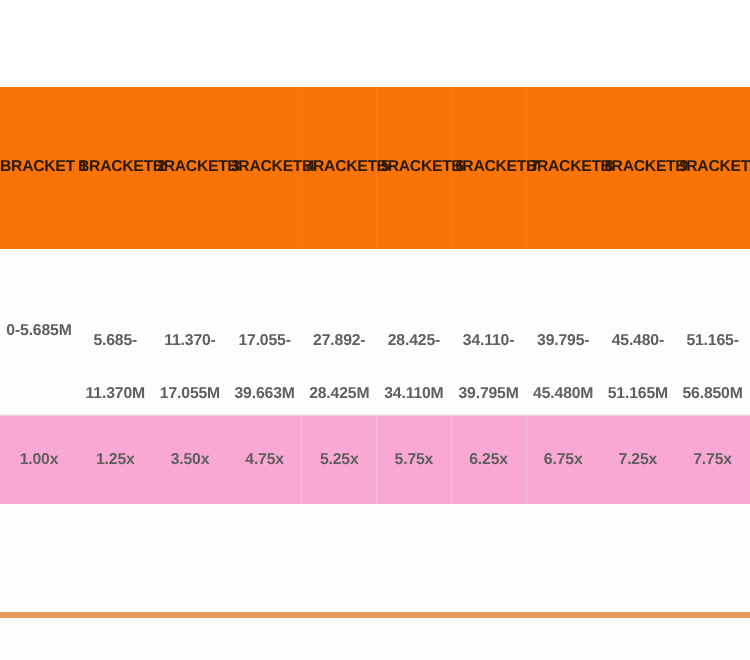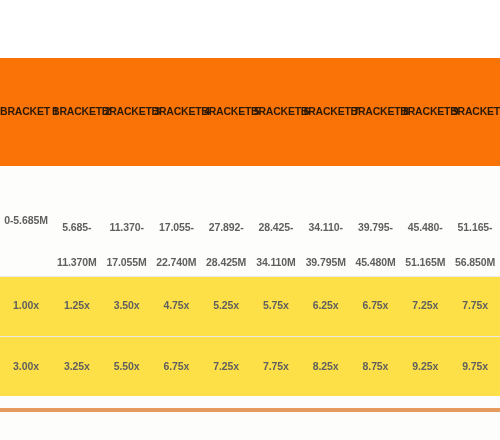--- a/index.html
+++ b/index.html
@@ -52,21 +52,21 @@
   }
   th.col-first {
     width: 52px;
   }
   .row-range {
     height: 110px;
     background: #fdfdfb;
   }
   .row-mult {
     height: 60px;
-    background: #fde047;
+    background: #f9a8d4;
   }
   .bracket-table tbody tr + tr {
     border-top: 1px solid #eceae6;
   }
   .bracket-table tbody tr:first-child {
     border-top: none;
   }
   td.cell {
     color: #5f5f5f;
     font-size: 10.5px;
@@ -137,21 +137,21 @@
         <td class="cell">
           <span class="range-lo">5.685-</span>
           <span class="range-hi">11.370M</span>
         </td>
         <td class="cell">
           <span class="range-lo">11.370-</span>
           <span class="range-hi">17.055M</span>
         </td>
         <td class="cell">
           <span class="range-lo">17.055-</span>
-          <span class="range-hi">22.740M</span>
+          <span class="range-hi">39.663M</span>
         </td>
         <td class="cell">
           <span class="range-lo">27.892-</span>
           <span class="range-hi">28.425M</span>
         </td>
         <td class="cell">
           <span class="range-lo">28.425-</span>
           <span class="range-hi">34.110M</span>
         </td>
         <td class="cell">
@@ -178,31 +178,19 @@
         <td class="cell">3.50x</td>
         <td class="cell">4.75x</td>
         <td class="cell">5.25x</td>
         <td class="cell">5.75x</td>
         <td class="cell">6.25x</td>
         <td class="cell">6.75x</td>
         <td class="cell">7.25x</td>
         <td class="cell">7.75x</td>
       </tr>
 
-      <tr class="row-mult">
-        <td class="cell cell-first">3.00x</td>
-        <td class="cell">3.25x</td>
-        <td class="cell">5.50x</td>
-        <td class="cell">6.75x</td>
-        <td class="cell">7.25x</td>
-        <td class="cell">7.75x</td>
-        <td class="cell">8.25x</td>
-        <td class="cell">8.75x</td>
-        <td class="cell">9.25x</td>
-        <td class="cell">9.75x</td>
-      </tr>
 
     </tbody>
   </table>
 
   <div class="bottom-rule"></div>
   <div class="bottom-pad"></div>
 </div>
 
 </body></html>

